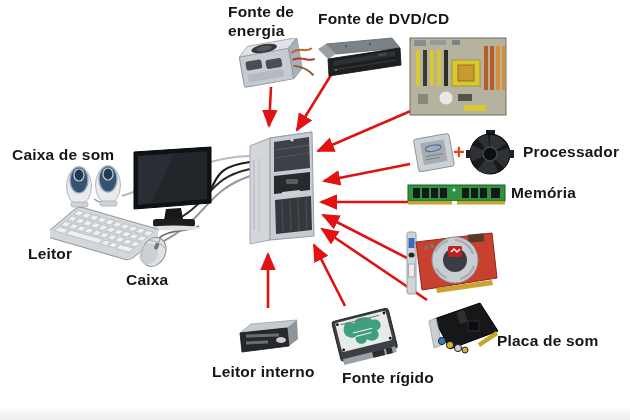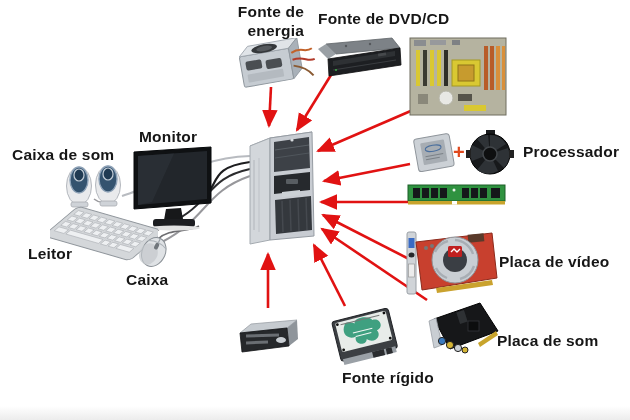--- a/index.html
+++ b/index.html
@@ -6,21 +6,20 @@
     --arrow-red:#e11212;
     --label-ink:#161616;
     --canvas-bg:#ffffff;
     --plus-orange:#e0491e;
   }
   html,body{margin:0;padding:0;background:#888;}
   .stage{
     position:relative;width:630px;height:420px;margin:0 auto;
     background:var(--canvas-bg);overflow:hidden;
     font-family:"Liberation Sans",sans-serif;
-    text-align:right;
   }
   .stage::after{content:"";position:absolute;left:0;right:0;bottom:0;height:14px;
     background:linear-gradient(#ffffff,#ececec);pointer-events:none;}
   .layer{position:absolute;left:0;top:0;}
   .comp{position:absolute;}
   .lbl{
     position:absolute;font-weight:700;font-size:15.5px;line-height:1.22;
     color:var(--label-ink);letter-spacing:.2px;white-space:nowrap;
   }
   .lbl.wrap{white-space:normal;width:76px;}
@@ -316,22 +315,22 @@
     <polygon points="6,19 17,10 63,6 53,14" fill="#c6cbd0" stroke="#9aa0a6" stroke-width="0.8"></polygon>
     <polygon points="53,14 63,6 64,25 55,32" fill="#8f959b"></polygon>
     <polygon points="6,19 53,14 55,32 8,38" fill="#26282b" stroke="#131416" stroke-width="0.8"></polygon>
     <rect x="12" y="20" width="33" height="3" fill="#6a6e73" transform="rotate(-2 28 21)"></rect>
     <rect x="12" y="27" width="22" height="3" fill="#6a6e73" transform="rotate(-2 23 28)"></rect>
     <ellipse cx="47" cy="26" rx="5" ry="3" fill="#c9ced3"></ellipse>
   </svg>
 
   <div class="lbl wrap" style="left:228px;top:3px">Fonte de energia</div>
   <div class="lbl" style="left:318px;top:10px">Fonte de DVD/CD</div>
-  <div class="lbl" style="left:139px;top:128px">Monitor</div>
   <div class="lbl" style="left:523px;top:143px">Processador</div>
   <div class="lbl" style="left:12px;top:146px">Caixa de som</div>
   <div class="plus" style="left:453px;top:141px">+</div>
+  <div class="lbl" style="left:511px;top:184px">Memória</div>
   <div class="lbl" style="left:28px;top:245px">Leitor</div>
   <div class="lbl" style="left:126px;top:271px">Caixa</div>
-  <div class="lbl" style="left:499px;top:253px">Placa de vídeo</div>
   <div class="lbl" style="left:497px;top:332px">Placa de som</div>
+  <div class="lbl" style="left:212px;top:363px">Leitor interno</div>
   <div class="lbl" style="left:342px;top:369px">Fonte rígido</div>
 </div>
 
 </body></html>

